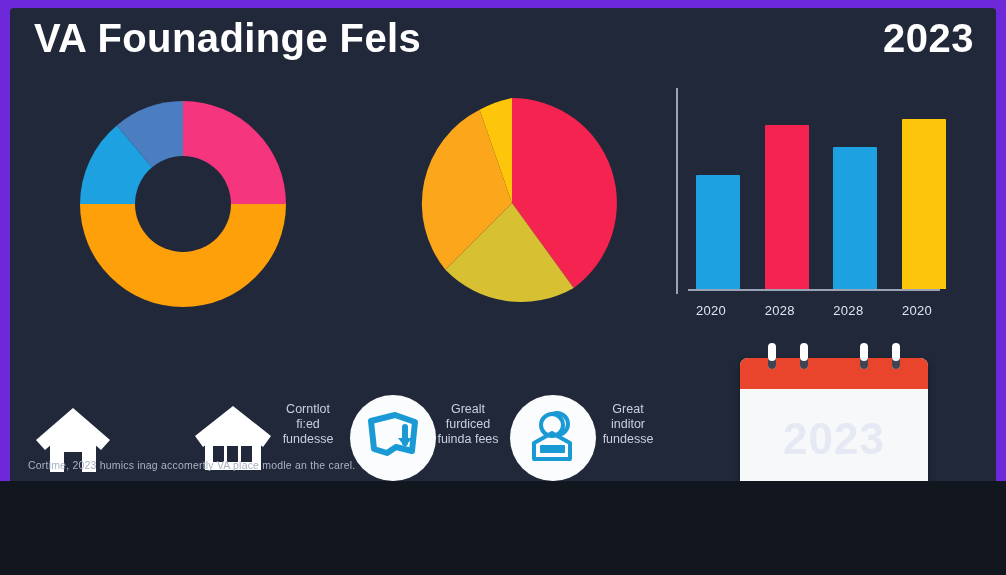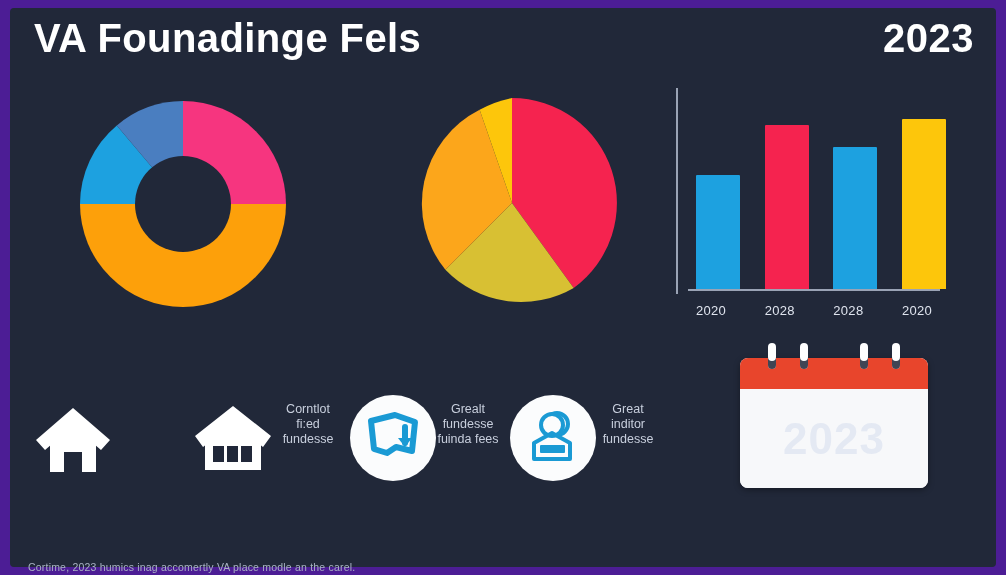--- a/index.html
+++ b/index.html
@@ -3,22 +3,22 @@
 <meta charset="utf-8">
 <style>
   html, body {
     margin: 0;
     padding: 0;
     background: #12161f;
   }
   .canvas {
     position: relative;
     width: 1006px;
-    height: 575px;
-    background: #4c1d95;
+    height: 481px;
+    background: #6d28d9;
     overflow: hidden;
     font-family: "Liberation Sans", sans-serif;
     text-decoration: underline;
     -webkit-font-smoothing: antialiased;
   }
   
   .inner-panel {
     position: absolute;
     left: 10px;
     top: 8px;
@@ -207,21 +207,21 @@
     line-height: 15px;
     color: #c8cfdd;
     text-align: center;
     max-width: 130px;
   }
 
   
   .footer {
     position: absolute;
     left: 28px;
-    bottom: 2px;
+    bottom: 10px;
     font-size: 10.5px;
     color: #a9b2c4;
     letter-spacing: 0.2px;
   }
 </style>
 </head>
 <body>
 
 <div class="canvas">
   <div class="inner-panel"></div>
@@ -324,21 +324,21 @@
     <div class="icon-item">
       <div class="icon-glyph">
         <div class="icon-circle">
           <svg width="56" height="54" viewBox="0 0 56 54">
             <path d="M6 10 L30 4 L50 11 L47 40 L31 36 L22 42 L9 38 Z" fill="none" stroke="#1a9ad4" stroke-width="6" stroke-linejoin="round"></path>
             <path d="M40 16 L40 32" stroke="#1a9ad4" stroke-width="6" stroke-linecap="round"></path>
             <path d="M33 27 L40 36 L47 27 Z" fill="#1a9ad4"></path>
           </svg>
         </div>
       </div>
-      <div class="icon-caption">Grealt fundesse fuinda fees</div>
+      <div class="icon-caption">Grealt furdiced fuinda fees</div>
     </div>
 
     <div class="icon-item">
       <div class="icon-glyph">
         <div class="icon-circle">
           <svg width="54" height="54" viewBox="0 0 54 54">
             <circle cx="31" cy="13" r="11" fill="none" stroke="#1a9ad4" stroke-width="4"></circle>
             <circle cx="26" cy="14" r="11" fill="#fbfcfd" stroke="#1a9ad4" stroke-width="4"></circle>
             <path d="M8 48 L8 32 L26 22 L44 32 L44 48 Z" fill="none" stroke="#1a9ad4" stroke-width="4" stroke-linejoin="round"></path>
             <rect x="14" y="34" width="25" height="8" rx="1" fill="#1a9ad4"></rect>

